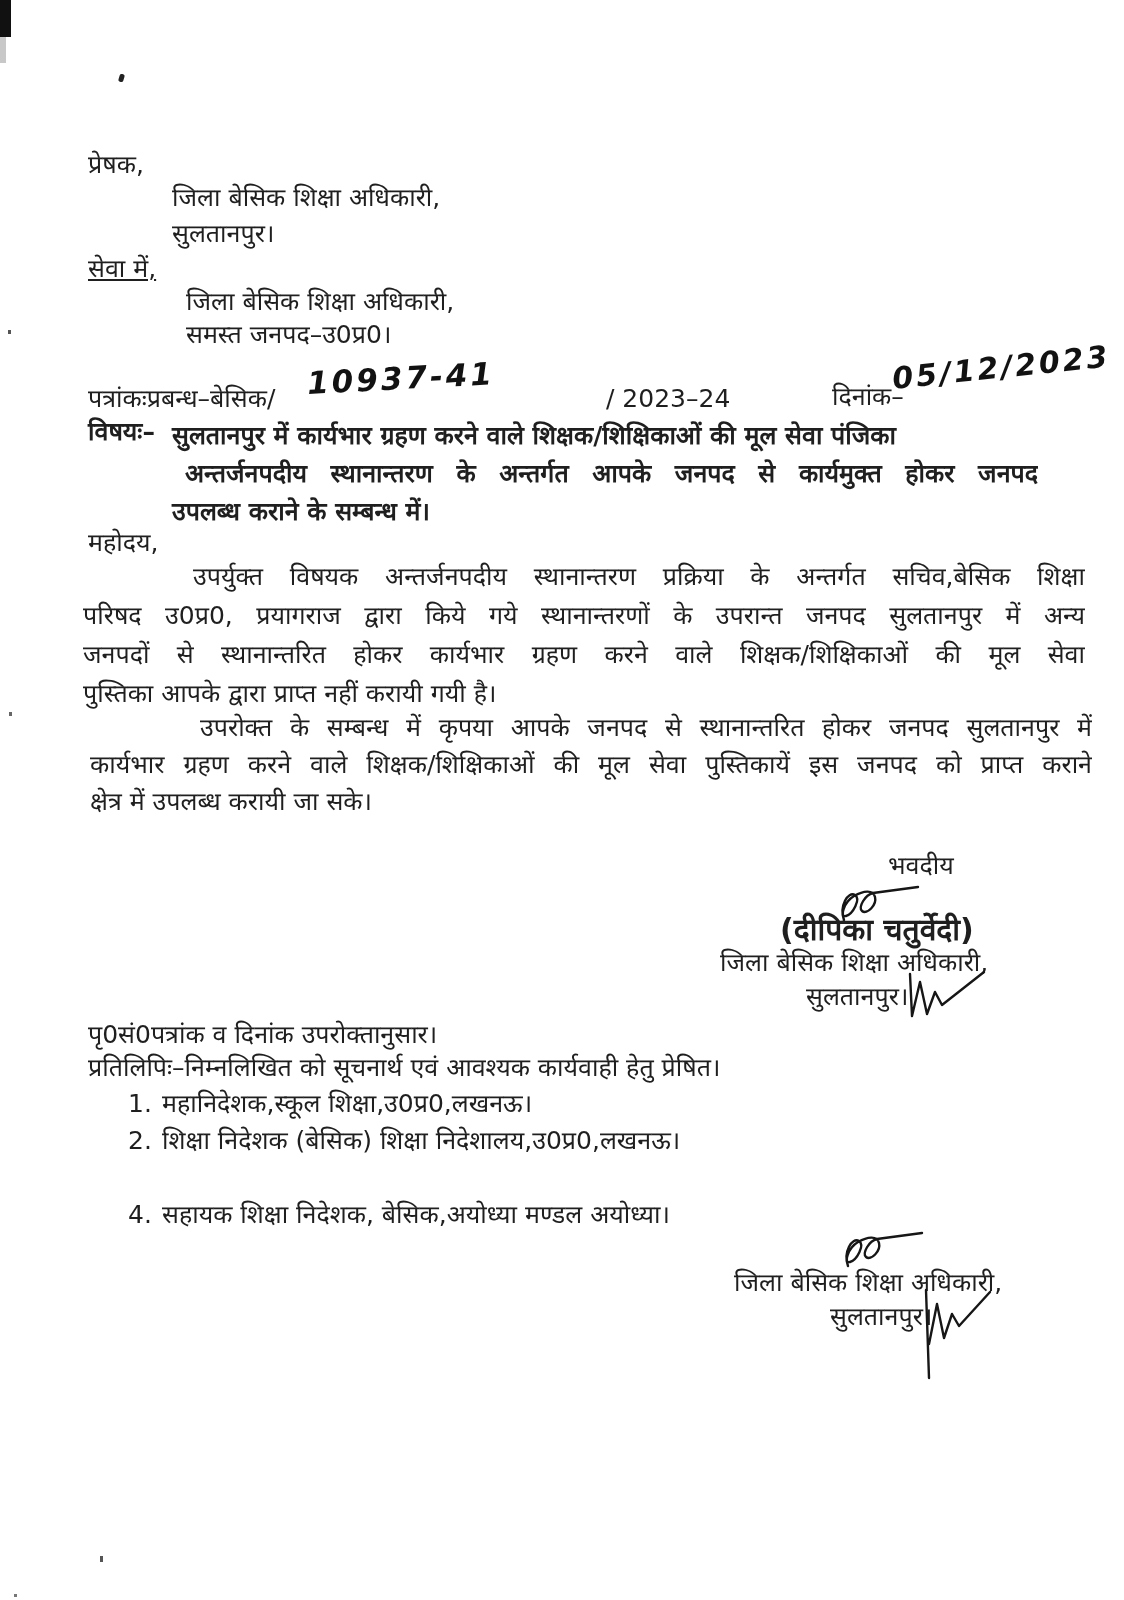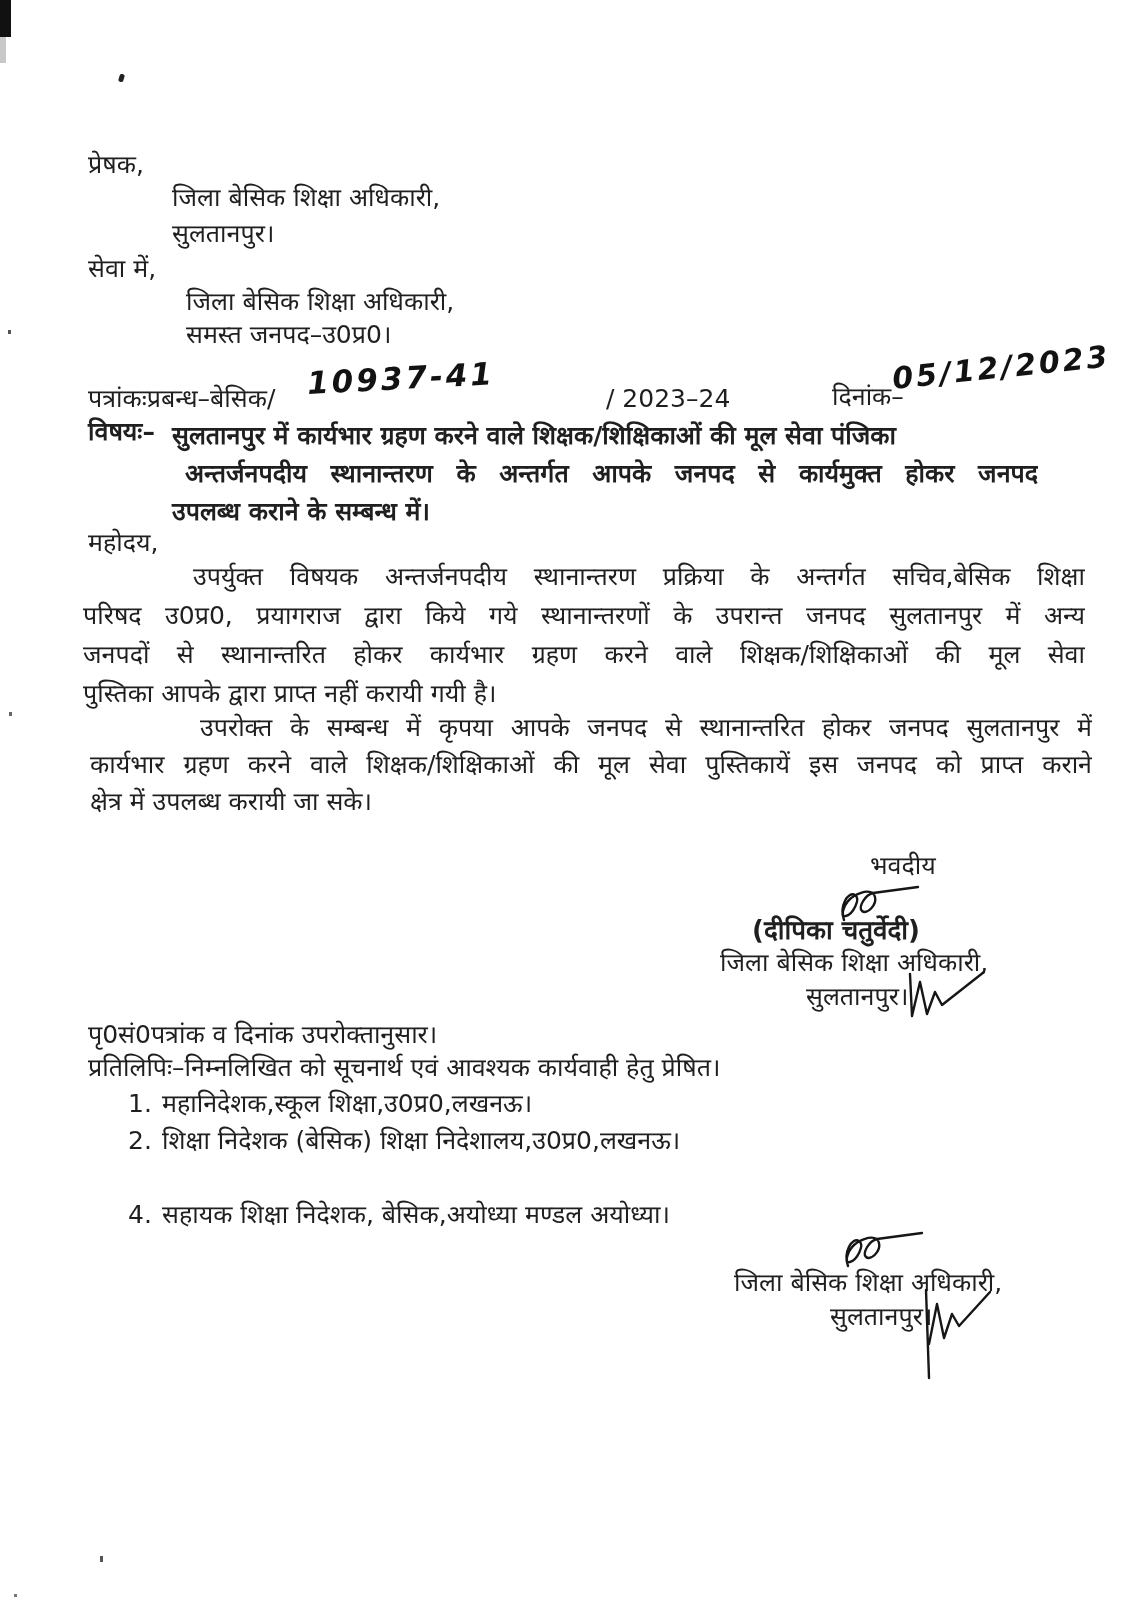--- a/index.html
+++ b/index.html
@@ -45,21 +45,21 @@
   <div class="artifact" style="left:119px;top:74px;width:5px;height:8px;background:#222;border-radius:2px;transform:rotate(18deg);"></div>
   <div class="artifact" style="left:8px;top:330px;width:3px;height:4px;background:#555;"></div>
   <div class="artifact" style="left:9px;top:712px;width:3px;height:4px;background:#666;"></div>
   <div class="artifact" style="left:100px;top:1556px;width:3px;height:6px;background:#555;"></div>
   <div class="artifact" style="left:14px;top:1594px;width:3px;height:3px;background:#777;"></div>
 
   <div class="abs" style="left:88px;top:150px;">प्रेषक,</div>
   <div class="abs" style="left:172px;top:183px;">जिला बेसिक शिक्षा अधिकारी,</div>
   <div class="abs" style="left:172px;top:219px;">सुलतानपुर।</div>
 
-  <div class="abs" style="left:88px;top:254px;">सेवा में,</div>
+  <div class="abs" style="left:88px;top:254px;text-decoration:underline;">सेवा में,</div>
   <div class="abs" style="left:186px;top:287px;">जिला बेसिक शिक्षा अधिकारी,</div>
   <div class="abs" style="left:186px;top:320px;">समस्त जनपद–उ0प्र0।</div>
 
   <div class="abs" style="left:88px;top:384px;">पत्रांकःप्रबन्ध–बेसिक/</div>
   <div class="abs hand" style="left:308px;top:368px;font-size:31px;transform:rotate(-3deg);">10937-41</div>
   <div class="abs" style="left:606px;top:384px;">/ 2023–24</div>
   <div class="abs" style="left:832px;top:382px;">दिनांक–</div>
   <div class="abs hand" style="left:894px;top:364px;font-size:30px;transform:rotate(-6deg);">05/12/2023</div>
 
   <div class="abs semi" style="left:88px;top:417px;">विषयः–</div>
@@ -77,25 +77,25 @@
     <div class="p1line jline">जनपदों से स्थानान्तरित होकर कार्यभार ग्रहण करने वाले शिक्षक/शिक्षिकाओं की मूल सेवा</div>
     <div class="p1line lline">पुस्तिका आपके द्वारा प्राप्त नहीं करायी गयी है।</div>
   </div>
 
   <div class="block" style="left:90px;top:709px;width:1002px;">
     <div class="p2line jline indent1">उपरोक्त के सम्बन्ध में कृपया आपके जनपद से स्थानान्तरित होकर जनपद सुलतानपुर में</div>
     <div class="p2line jline">कार्यभार ग्रहण करने वाले शिक्षक/शिक्षिकाओं की मूल सेवा पुस्तिकायें इस जनपद को प्राप्त कराने</div>
     <div class="p2line lline">क्षेत्र में उपलब्ध करायी जा सके।</div>
   </div>
 
-  <div class="abs" style="left:870px;top:851px;font-family:Liberation Serif, serif;">भवदीय</div>
+  <div class="abs" style="left:888px;top:851px;font-family:Liberation Serif, serif;">भवदीय</div>
   <svg style="left:828px;top:884px;" width="95" height="42" viewBox="0 0 95 42">
     <path d="M16,36 C11,22 20,7 27,11 C33,15 25,30 18,32 C11,34 16,18 26,12 C35,7 45,5 47,13 C49,21 39,31 34,27 C30,23 37,11 45,9 L90,3"></path>
   </svg>
-  <div class="abs bold" style="left:752px;top:915px;font-size:26px;">(दीपिका चतुर्वेदी)</div>
+  <div class="abs bold" style="left:780px;top:915px;font-size:30px;">(दीपिका चतुर्वेदी)</div>
   <div class="abs" style="left:720px;top:948px;">जिला बेसिक शिक्षा अधिकारी,</div>
   <div class="abs" style="left:806px;top:982px;">सुलतानपुर।</div>
   <svg style="left:904px;top:968px;" width="88" height="55" viewBox="0 0 88 55">
     <path d="M6,6 L8,48 M8,48 L16,14 L23,46 L31,24 L38,37 L80,4"></path>
   </svg>
 
   <div class="abs" style="left:88px;top:1020px;">पृ0सं0पत्रांक व दिनांक उपरोक्तानुसार।</div>
   <div class="abs" style="left:88px;top:1053px;">प्रतिलिपिः–निम्नलिखित को सूचनार्थ एवं आवश्यक कार्यवाही हेतु प्रेषित।</div>
 
   <div class="copy-item" style="left:128px;top:1089px;">

